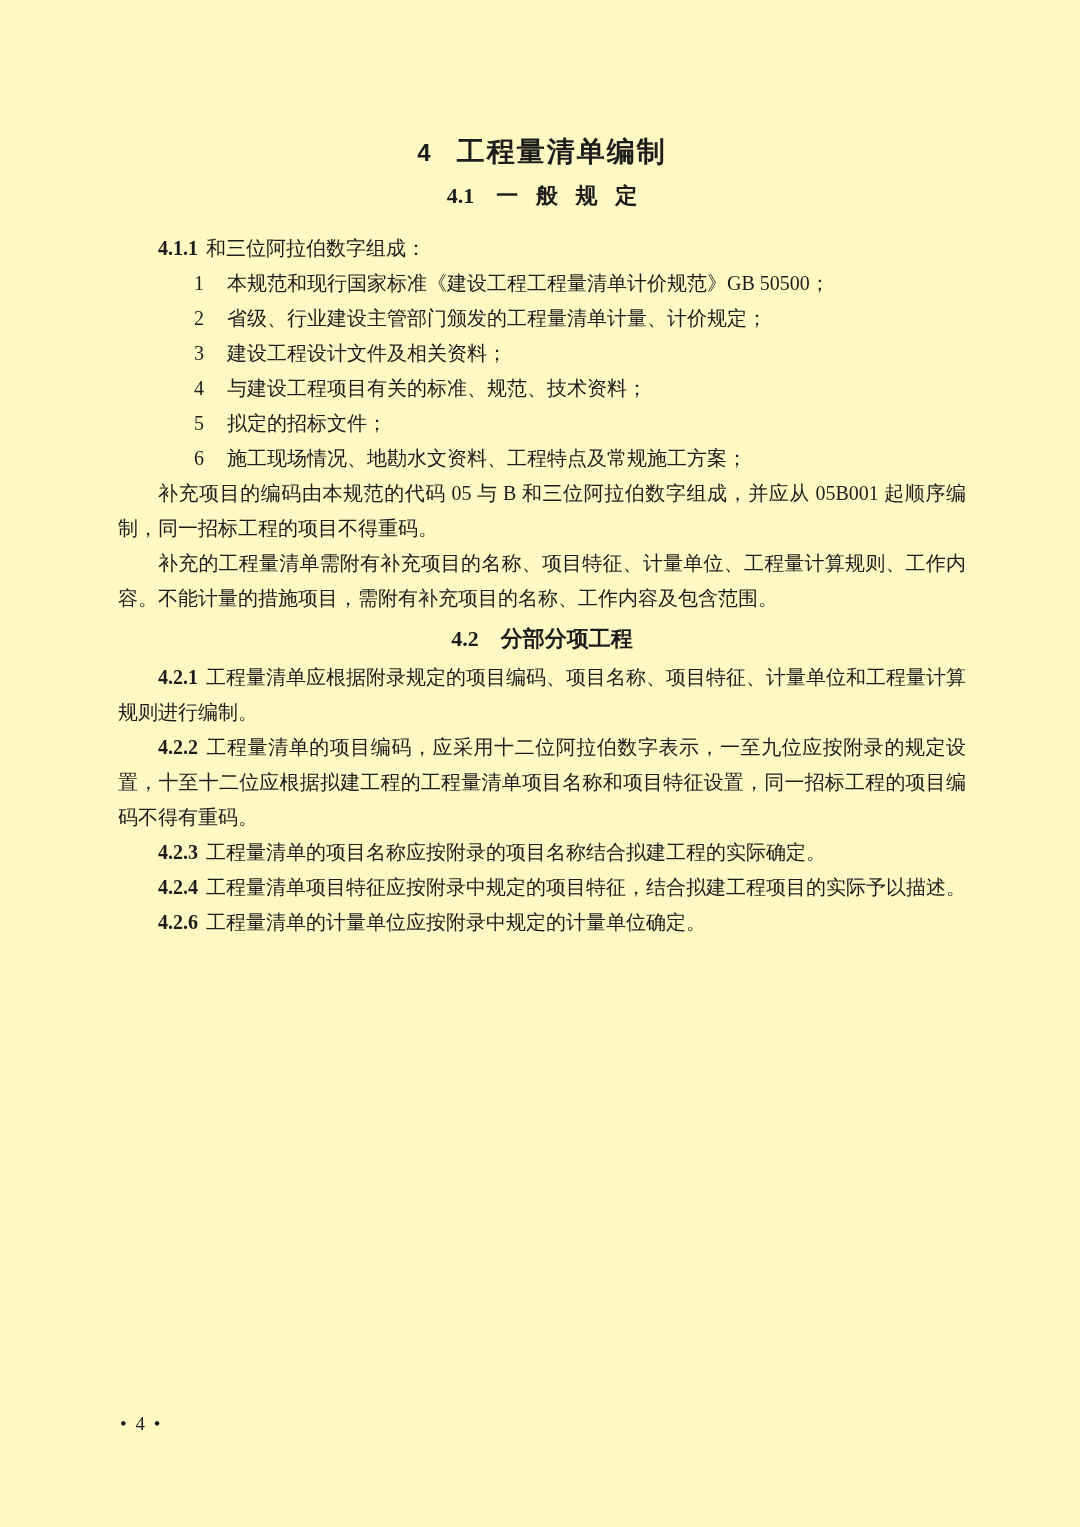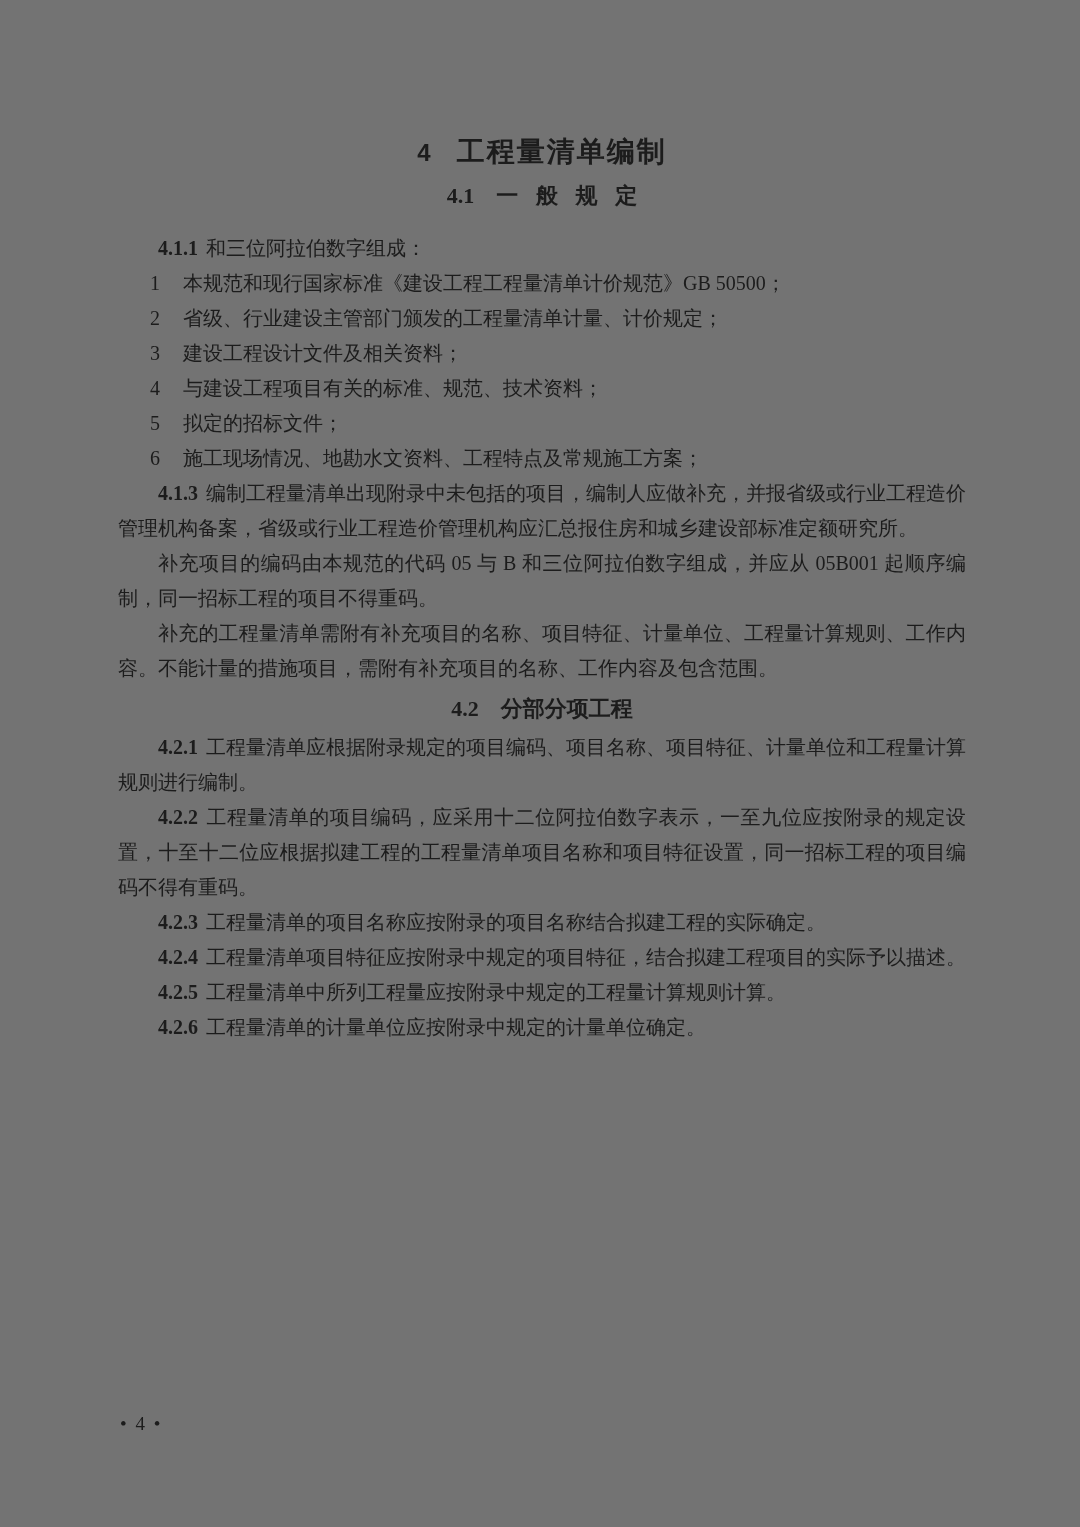--- a/index.html
+++ b/index.html
@@ -4,21 +4,21 @@
 <style>
   html, body {
     margin: 0;
     padding: 0;
     background: #ffffff;
   }
   .page {
     position: relative;
     width: 1080px;
     height: 1527px;
-    background: #737373;
+    background: #fef9c3;
     color: #1c1c1c;
     font-family: "Liberation Serif", "DejaVu Serif", serif;
     overflow: hidden;
     box-sizing: border-box;
   }
   .content {
     position: absolute;
     left: 118px;
     top: 134px;
     width: 848px;
@@ -62,21 +62,21 @@
   }
   .clause-label {
     font-weight: 700;
     margin-right: 0.4em;
     margin-top: 24px;
   }
   .ordered-list {
     margin: 0;
   }
   .list-item {
-    margin-left: 32px;
+    margin-left: 76px;
     font-size: 20px;
     line-height: 35px;
   }
   .li-num {
     display: inline-block;
     width: 33px;
   }
   .footer-pagenum {
     position: absolute;
     left: 120px;
@@ -119,23 +119,20 @@
       </div>
       <div class="list-item">
         <span class="li-num">5</span><span>拟定的招标文件；</span>
       </div>
       <div class="list-item">
         <span class="li-num">6</span><span>施工现场情况、地勘水文资料、工程特点及常规施工方案；</span>
       </div>
     </div>
 
 
-    <p class="clause">
-      <span class="clause-label">4.1.3</span><span>编制工程量清单出现附录中未包括的项目，编制人应做补充，并报省级或行业工程造价管理机构备案，省级或行业工程造价管理机构应汇总报住房和城乡建设部标准定额研究所。</span>
-    </p>
 
     <p class="para">补充项目的编码由本规范的代码 05 与 B 和三位阿拉伯数字组成，并应从 05B001 起顺序编制，同一招标工程的项目不得重码。</p>
     <p class="para">补充的工程量清单需附有补充项目的名称、项目特征、计量单位、工程量计算规则、工作内容。不能计量的措施项目，需附有补充项目的名称、工作内容及包含范围。</p>
 
     <h2 class="section-heading mid">
       <span class="section-num">4.2</span><span class="section-title">分部分项工程</span>
     </h2>
 
     <p class="clause">
       <span class="clause-label">4.2.1</span><span>工程量清单应根据附录规定的项目编码、项目名称、项目特征、计量单位和工程量计算规则进行编制。</span>
@@ -143,22 +140,19 @@
     <p class="clause">
       <span class="clause-label">4.2.2</span><span>工程量清单的项目编码，应采用十二位阿拉伯数字表示，一至九位应按附录的规定设置，十至十二位应根据拟建工程的工程量清单项目名称和项目特征设置，同一招标工程的项目编码不得有重码。</span>
     </p>
     <p class="clause">
       <span class="clause-label">4.2.3</span><span>工程量清单的项目名称应按附录的项目名称结合拟建工程的实际确定。</span>
     </p>
     <p class="clause">
       <span class="clause-label">4.2.4</span><span>工程量清单项目特征应按附录中规定的项目特征，结合拟建工程项目的实际予以描述。</span>
     </p>
     <p class="clause">
-      <span class="clause-label">4.2.5</span><span>工程量清单中所列工程量应按附录中规定的工程量计算规则计算。</span>
-    </p>
-    <p class="clause">
       <span class="clause-label">4.2.6</span><span>工程量清单的计量单位应按附录中规定的计量单位确定。</span>
     </p>
 
   </div>
 
   <div class="footer-pagenum">• 4 •</div>
 </div>
 
 </body></html>

